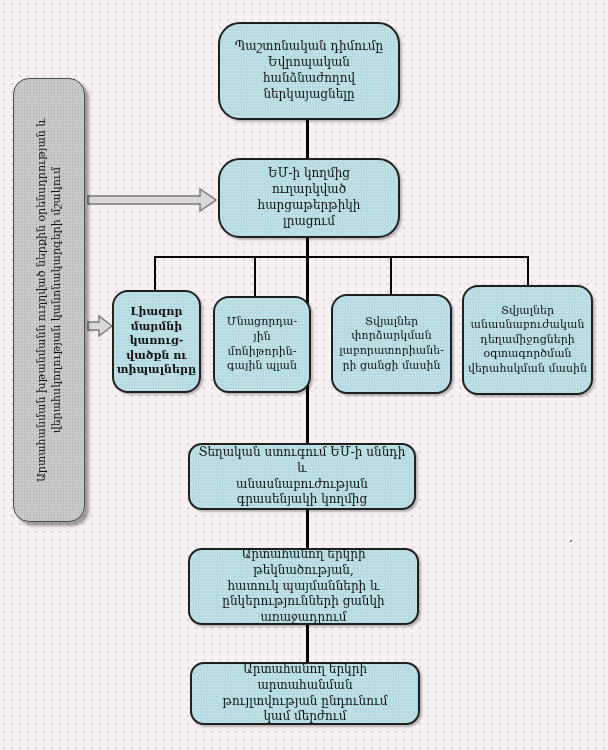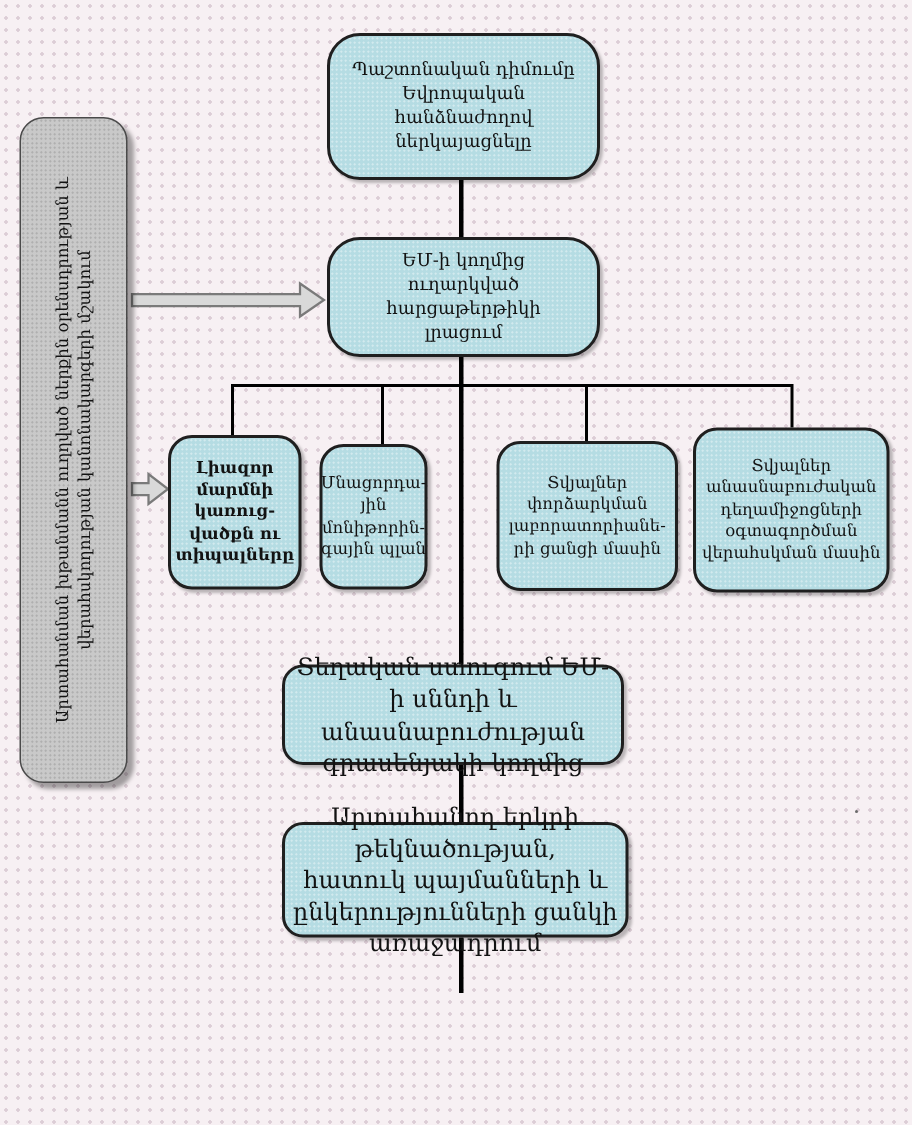--- a/index.html
+++ b/index.html
@@ -22,21 +22,21 @@
     background-color:#b5dce3;
     background-image:radial-gradient(circle,rgba(255,255,255,.45) 28%,transparent 30%);
     background-size:3px 3px;
     display:flex;align-items:center;justify-content:center;
     text-align:center;
     color:#121212;
     box-shadow:2px 2px 2px rgba(0,0,0,0.25);
   }
   .node .txt{
     white-space:pre-line;
-    font-size:16px;
+    font-size:12px;
     line-height:1.32;
     padding:2px 4px;
   }
   .r22{border-radius:22px;}
   .r16{border-radius:16px;}
   .r14{border-radius:14px;}
   .side-box{
     position:absolute;
     left:13px;top:78px;width:72px;height:444px;
     box-sizing:border-box;
@@ -103,21 +103,21 @@
   </div>
 
   <div class="node r16" style="left:112px;top:290px;width:89px;height:103px;font-weight:bold;">
     <div class="txt" style="font-size:11px;">Լիազոր
 մարմնի
 կառուց-
 վածքն ու
 տիպալները</div>
   </div>
 
-  <div class="node r16" style="left:213px;top:296px;width:72px;height:97px;">
+  <div class="node r16" style="left:213px;top:296px;width:98px;height:97px;">
     <div class="txt" style="font-size:11px;">Մնացորդա-
 յին
 մոնիթորին-
 գային պլան</div>
   </div>
 
   <div class="node r16" style="left:331px;top:294px;width:121px;height:100px;">
     <div class="txt" style="font-size:11px;">Տվյալներ
 փորձարկման
 լաբորատորիանե-
@@ -137,16 +137,21 @@
 անասնաբուժության
 գրասենյակի կողմից</div>
   </div>
 
   <div class="node r14" style="left:188px;top:548px;width:231px;height:77px;justify-content:flex-end;">
     <div class="txt">Արտահանող երկրի թեկնածության,
 հատուկ պայմանների և
 ընկերությունների ցանկի առաջադրում</div>
   </div>
 
+  <div class="node r14" style="left:190px;top:662px;width:230px;height:63px;">
+    <div class="txt">Արտահանող երկրի արտահանման
+թույլտվության ընդունում
+կամ մերժում</div>
+  </div>
 
   <div class="speck" style="left:570px;top:540px;"></div>
 
 </div>
 
 </body></html>

